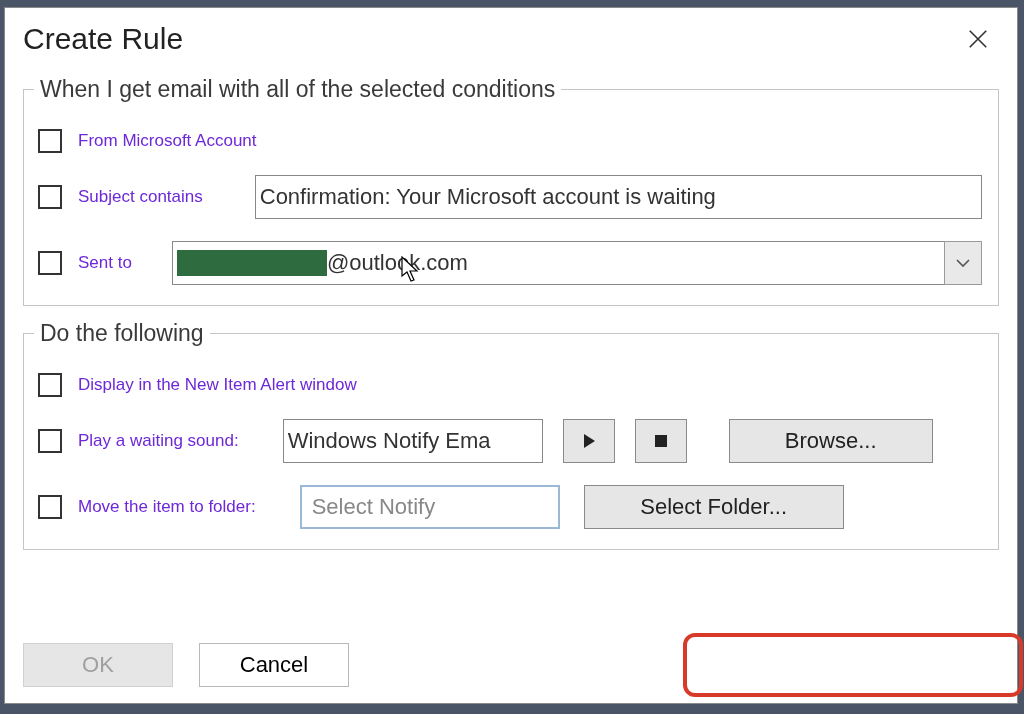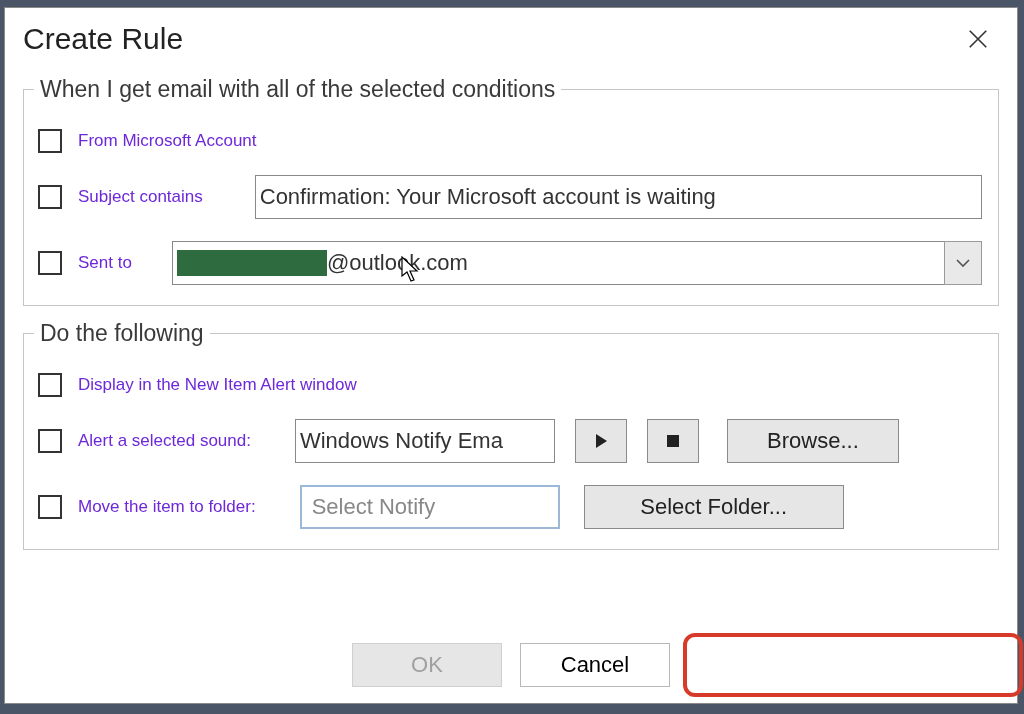--- a/index.html
+++ b/index.html
@@ -146,38 +146,38 @@
     height: 44px;
     border: 1px solid #8a8a8a;
     background: #e6e6e6;
     font-size: 22px;
     color: #222;
     display: flex;
     align-items: center;
     justify-content: center;
     cursor: pointer;
   }
-  .browse-btn { width: 172px; margin-left: 28px; }
+  .browse-btn { width: 204px; margin-left: 42px; }
   .select-folder-btn { width: 260px; margin-left: 24px; }
   .folder-input {
     width: 260px;
     margin-left: 44px;
     border: 2px solid #9bb8d6;
     height: 44px;
     font-size: 22px;
     padding: 4px 10px;
     color: #888;
     display: flex;
     align-items: center;
   }
   .button-bar {
     display: flex;
-    justify-content: center;
+    justify-content: flex-start;
     padding: 10px 18px 16px 18px;
-    gap: 18px;
+    gap: 26px;
   }
   .btn {
     height: 44px;
     min-width: 150px;
     border: 1px solid #b0b0b0;
     background: #e8e8e8;
     font-size: 22px;
     display: flex;
     align-items: center;
     justify-content: center;
@@ -261,21 +261,21 @@
     <fieldset class="group">
       <legend>Do the following</legend>
 
       <div class="row">
         <div class="checkbox"></div>
         <div class="check-label">Display in the New Item Alert window</div>
       </div>
 
       <div class="row sound-row">
         <div class="checkbox"></div>
-        <div class="check-label">Alert a selected sound:</div>
+        <div class="check-label">Play a waiting sound:</div>
         <div class="text-input">Windows Notify Ema</div>
         <div class="square-btn">
           <svg width="14" height="16" viewBox="0 0 14 16">
               <polygon points="2,1 13,8 2,15" fill="#222"></polygon>
             </svg>
         </div>
         <div class="square-btn">
           <svg width="14" height="14" viewBox="0 0 14 14">
               <rect x="1" y="1" width="12" height="12" fill="#222"></rect>
             </svg>

